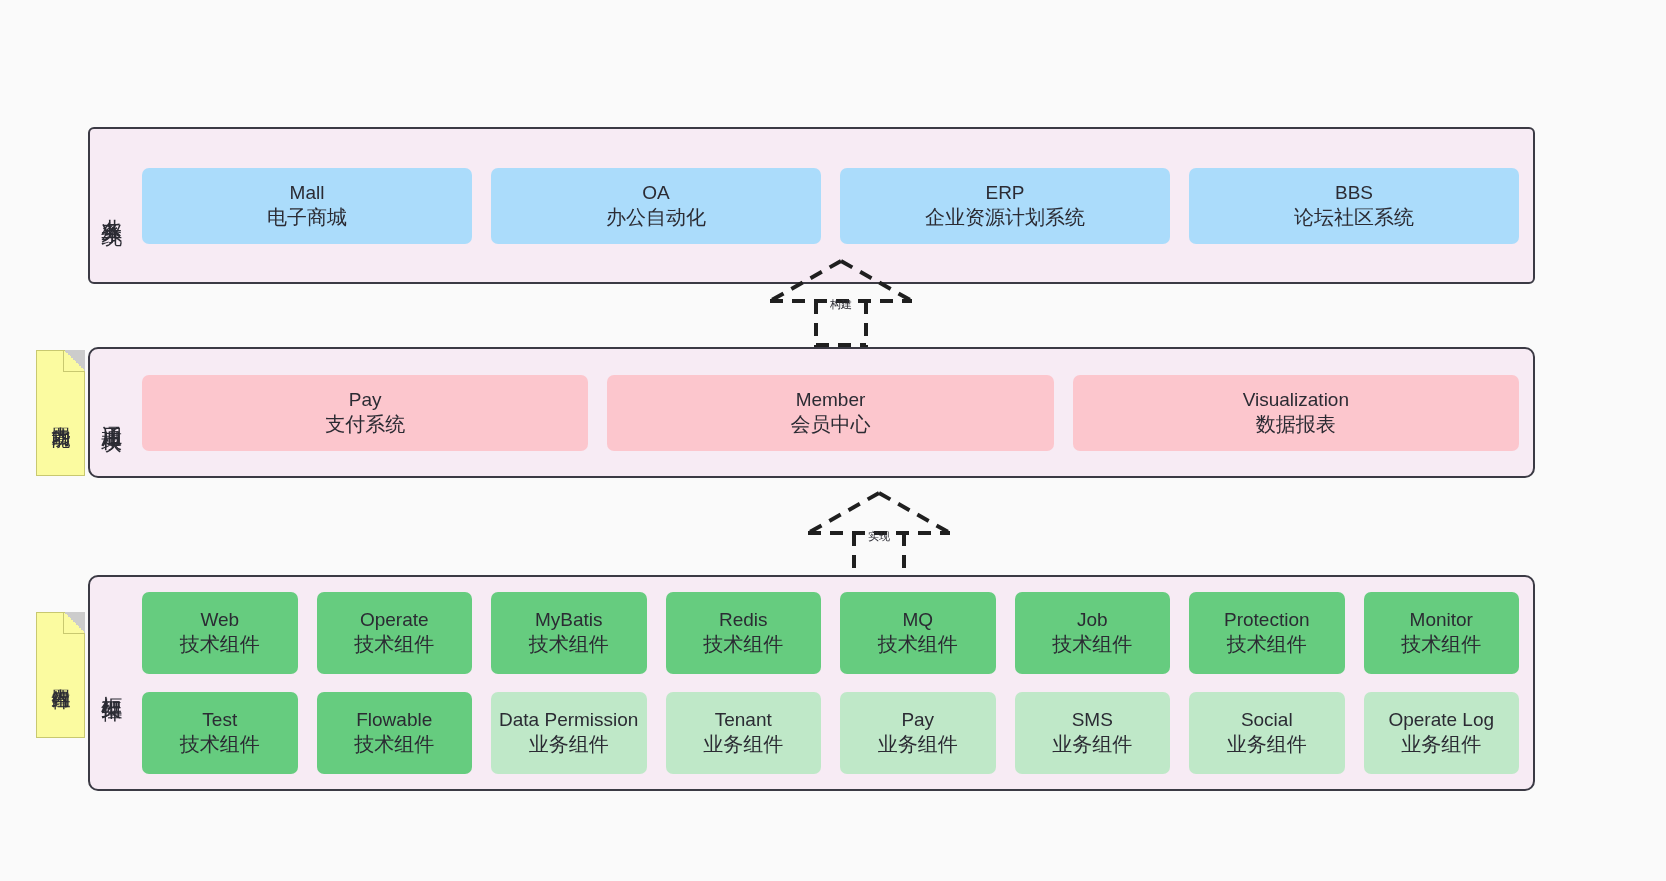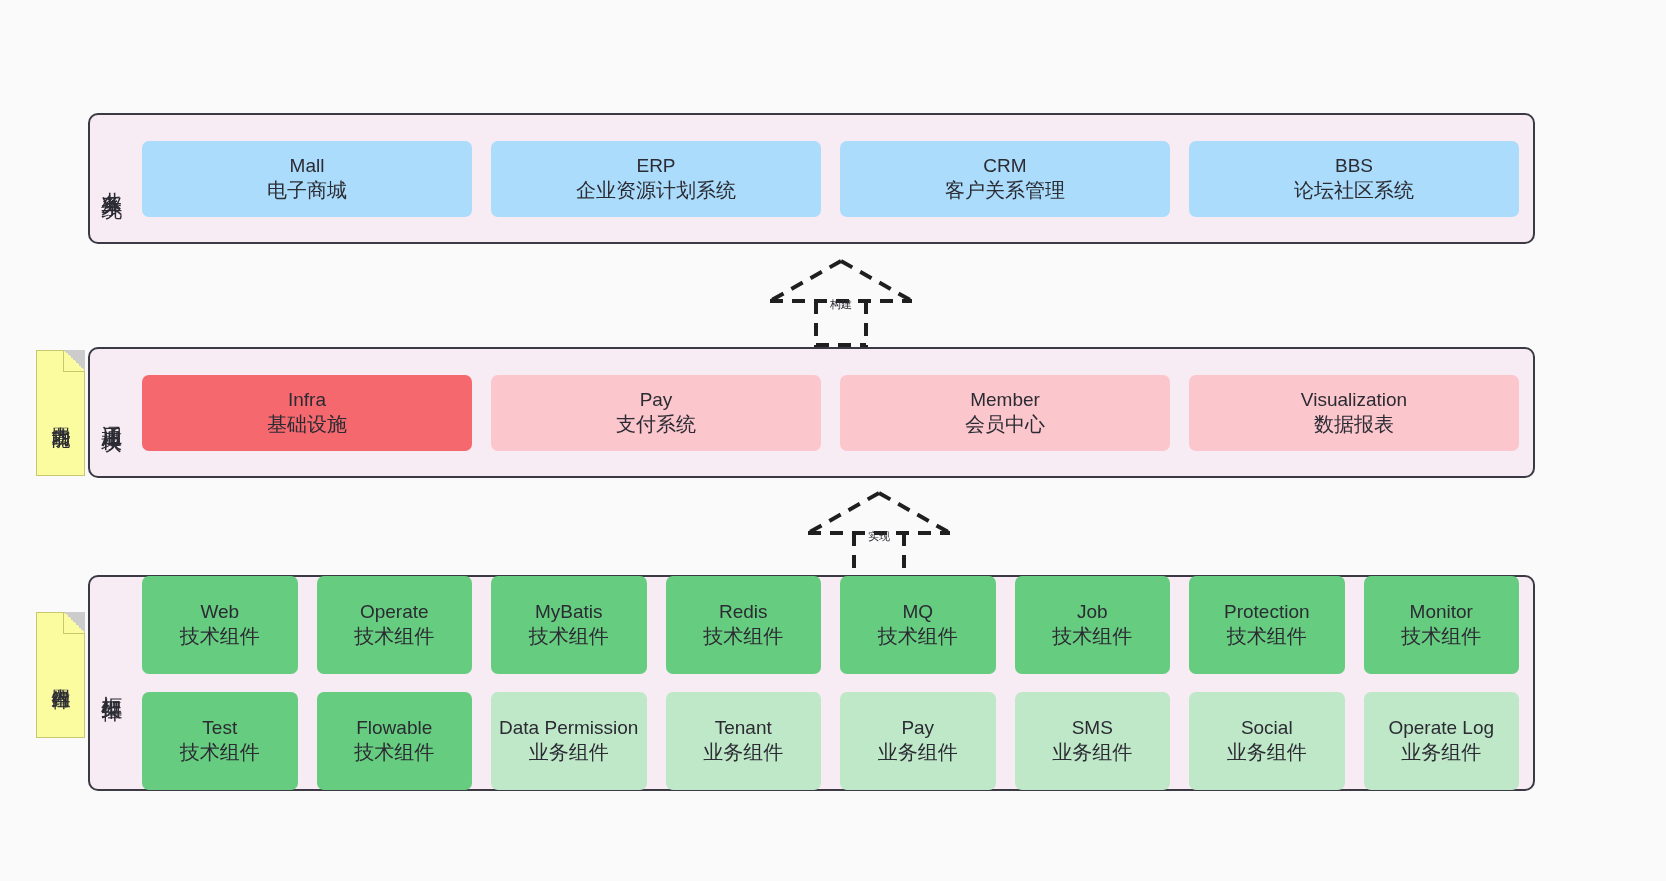--- a/index.html
+++ b/index.html
@@ -71,27 +71,27 @@
   .cell .t2 { font-size: 20px; }
 
   
   .c-blue        { background: #abdcfb; }
   .c-red         { background: #f4686e; }
   .c-pink        { background: #fcc6cd; }
   .c-green       { background: #66cc7f; }
   .c-greenlight  { background: #bfe8c8; }
 
   
-  #layer-business  { left: 88px;  top: 113px; width: 1447px; height: 131px; }
+  #layer-business  { left: 88px;  top: 127px; width: 1447px; height: 157px; border-radius: 6px; }
   #layer-common    { left: 88px;  top: 347px; width: 1447px; height: 131px; }
   #layer-framework { left: 88px;  top: 575px; width: 1447px; height: 216px; }
 
   #layer-business  .layer-body .cell,
   #layer-common    .layer-body .cell { height: 76px; }
-  #layer-framework .layer-body .cell { height: 98px; }
+  #layer-framework .layer-body .cell { height: 82px; }
 
   
   .note {
     position: absolute;
     background: #fbfba0;
     border: 1px solid #c8c870;
     display: flex;
     align-items: center;
     justify-content: center;
     font-size: 19px;
@@ -139,26 +139,26 @@
 
   <div class="layer" id="layer-business">
     <div class="layer-title">业务系统</div>
     <div class="layer-body">
       <div class="row">
         <div class="cell c-blue">
           <div class="t1">Mall</div>
           <div class="t2">电子商城</div>
         </div>
         <div class="cell c-blue">
+          <div class="t1">OA</div>
+          <div class="t2">办公自动化</div>
+        </div>
+        <div class="cell c-blue">
           <div class="t1">ERP</div>
           <div class="t2">企业资源计划系统</div>
-        </div>
-        <div class="cell c-blue">
-          <div class="t1">CRM</div>
-          <div class="t2">客户关系管理</div>
         </div>
         <div class="cell c-blue">
           <div class="t1">BBS</div>
           <div class="t2">论坛社区系统</div>
         </div>
       </div>
     </div>
   </div>
 
   <div class="connector" id="connector-build">
@@ -175,24 +175,20 @@
 
   <div class="note" id="note-common">
     <span>内置功能</span>
     <span class="fold"></span>
   </div>
 
   <div class="layer" id="layer-common">
     <div class="layer-title">通用模块</div>
     <div class="layer-body">
       <div class="row">
-        <div class="cell c-red">
-          <div class="t1">Infra</div>
-          <div class="t2">基础设施</div>
-        </div>
         <div class="cell c-pink">
           <div class="t1">Pay</div>
           <div class="t2">支付系统</div>
         </div>
         <div class="cell c-pink">
           <div class="t1">Member</div>
           <div class="t2">会员中心</div>
         </div>
         <div class="cell c-pink">
           <div class="t1">Visualization</div>

